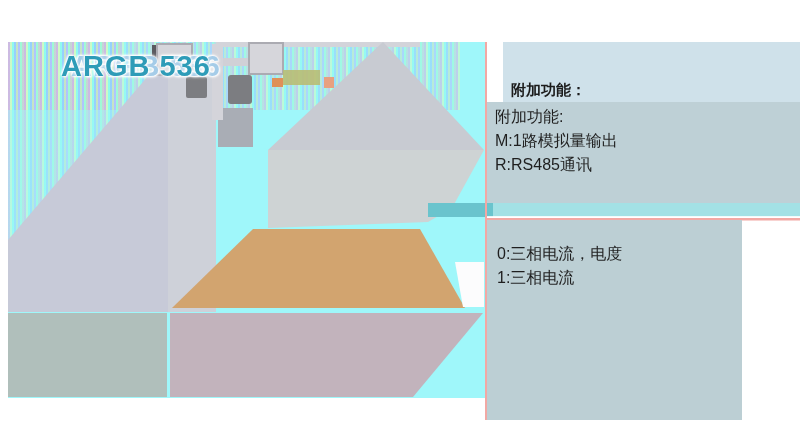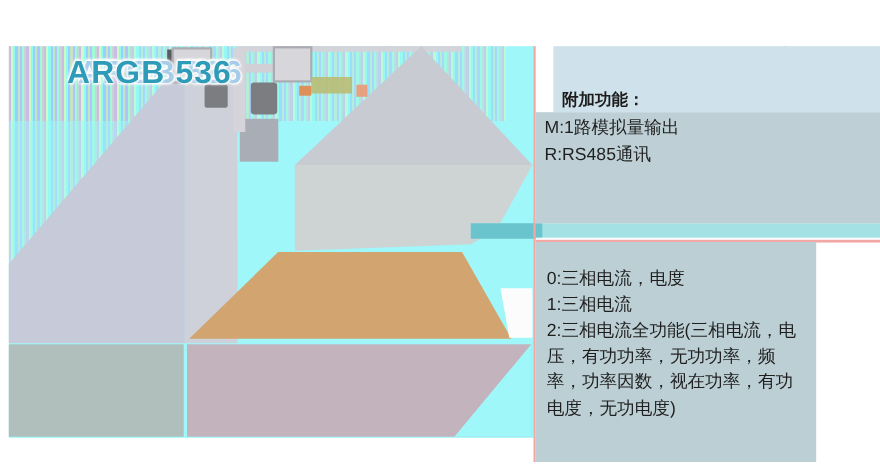--- a/index.html
+++ b/index.html
@@ -89,22 +89,22 @@
 </svg>
 
 <div id="title-wrap" class="abs">
   <span id="title-ghost">ARGB 536</span>
   <span id="title-main">ARGB 536</span>
 </div>
 
 <div id="panel-top" class="abs">
   <div id="panel-top-header">附加功能：</div>
   <div id="panel-top-body">
+    <div class="txt-line">附加功能:</div>
     <div class="txt-line">M:1路模拟量输出</div>
     <div class="txt-line">R:RS485通讯</div>
   </div>
 </div>
 
 <div id="panel-bottom" class="abs">
   <div class="item-line">0:三相电流，电度</div>
   <div class="item-line">1:三相电流</div>
-  <div class="item-line">2:三相电流全功能(三相电流，电压，有功功率，无功功率，频率，功率因数，视在功率，有功电度，无功电度)</div>
 </div>
 
 </body></html>

